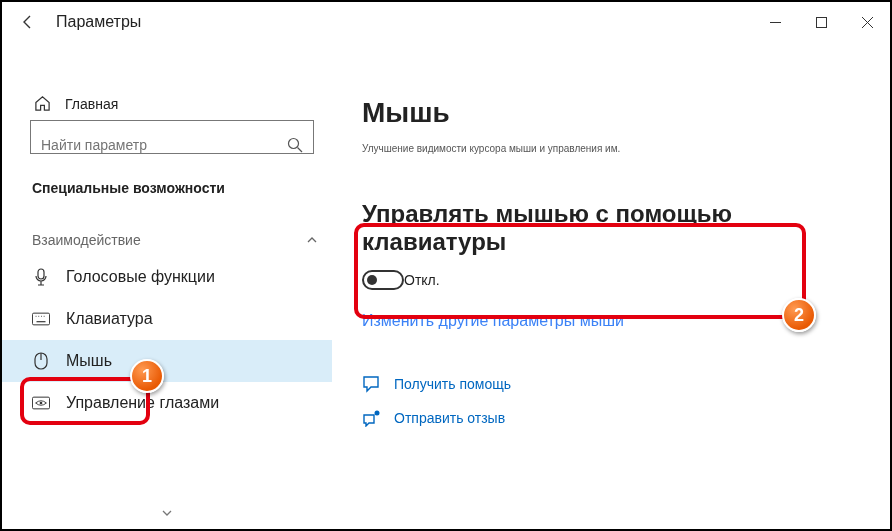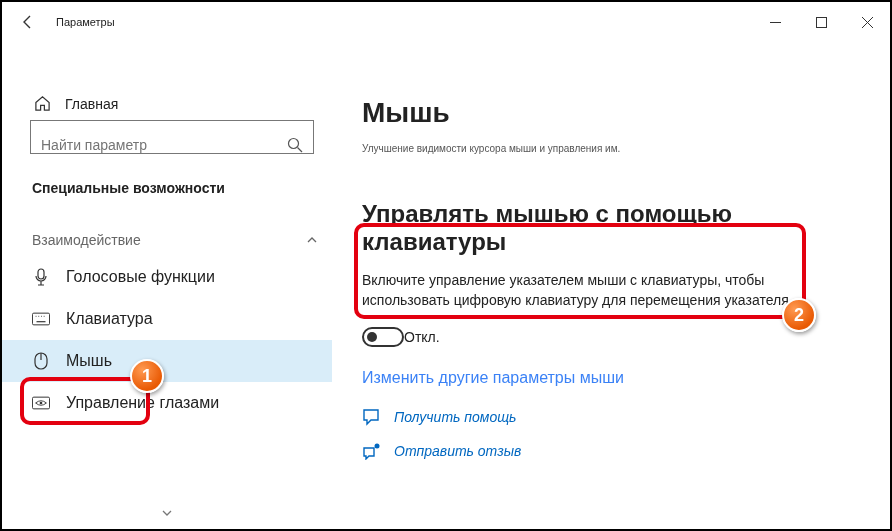--- a/index.html
+++ b/index.html
@@ -1,21 +1,21 @@
 <!DOCTYPE html>
 <html><head>
 <meta charset="utf-8">
 <style>
   * { margin: 0; padding: 0; box-sizing: border-box; font-family: "Segoe UI", Arial, sans-serif; }
   body { background: #fff; }
   .window { width: 892px; height: 531px; border: 2px solid #000; display: flex; flex-direction: column; position: relative; overflow: hidden; }
   .titlebar { height: 40px; display: flex; align-items: center; padding: 0 0 0 8px; }
   .back-btn { width: 36px; height: 36px; display: flex; align-items: center; justify-content: center; cursor: pointer; }
   .back-btn svg { width: 16px; height: 16px; }
-  .title { font-size: 11px; color: #222; margin-left: 10px; }
+  .title { font-size: 16px; color: #222; margin-left: 10px; }
   .win-controls { margin-left: auto; display: flex; }
   .win-btn { width: 46px; height: 40px; display: flex; align-items: center; justify-content: center; cursor: pointer; }
   .win-btn svg { width: 11px; height: 11px; }
   .body { flex: 1; display: flex; overflow: hidden; }
   .sidebar { width: 330px; background: #fff; display: flex; flex-direction: column; position: relative; padding-top: 30px; }
   .home-row { display: flex; align-items: flex-end; height: 40px; padding-left: 32px; cursor: pointer; gap: 14px; }
   .home-row svg { width: 17px; height: 17px; }
   .home-row span { font-size: 14px; color: #222; }
   .search-box { margin: 8px 18px 0 28px; height: 34px; border: 1px solid #777; display: flex; align-items: flex-end; padding: 0 10px; }
   .search-box input { border: none; outline: none; flex: 1; font-size: 14px; color: #666; background: transparent; }
@@ -30,21 +30,21 @@
   .content { flex: 1; padding: 55px 40px 20px 30px; overflow: hidden; }
   .h1 { font-size: 28px; font-weight: 600; color: #222; margin-bottom: 14px; }
   .desc { font-size: 10px; color: #555; margin-bottom: 46px; }
   .h2 { font-size: 24px; font-weight: 600; color: #222; margin-bottom: 14px; }
   .setting-desc { font-size: 14px; color: #222; line-height: 1.45; margin-bottom: 16px; max-width: 430px; }
   .toggle-row { display: flex; align-items: center; gap: 0; margin-bottom: 22px; }
   .toggle { width: 42px; height: 20px; border: 2px solid #333; border-radius: 10px; position: relative; cursor: pointer; }
   .toggle::after { content: ''; position: absolute; left: 3px; top: 3px; width: 10px; height: 10px; background: #333; border-radius: 50%; }
   .toggle-label { font-size: 14px; color: #222; }
   .link { color: #3b82f6; font-size: 16px; cursor: pointer; display: inline-block; }
-  .help-section { margin-top: 20px; font-style: italic; }
+  .help-section { margin-top: 44px; }
   .help-row { display: flex; align-items: center; gap: 12px; margin-bottom: 14px; cursor: pointer; }
   .help-row .hicon { width: 20px; height: 20px; display:flex; align-items:center; justify-content:center; color:#0067c0; flex-shrink:0; }
   .help-row span.lbl { color: #0067c0; font-size: 14px; }
   
   .callout { position: absolute; border: 4px solid #e3000f; border-radius: 10px; pointer-events: none; }
   .badge { position: absolute; width: 34px; height: 34px; border-radius: 50%; background: radial-gradient(circle at 35% 30%, #ff9a52, #e95a04 70%); border: 2px solid #fff; box-shadow: 1px 2px 4px rgba(0,0,0,0.4); color: #fff; font-weight: bold; font-size: 18px; display:flex; align-items:center; justify-content:center; pointer-events:none; }
 </style>
 </head>
 <body>
 
@@ -151,21 +151,20 @@
         <svg width="12" height="12" viewBox="0 0 12 12">
             <path d="M2 4 L6 8 L10 4" stroke="#777" stroke-width="1.3" fill="none"></path>
           </svg>
       </div>
     </div>
 
     <div class="content">
       <div class="h1">Мышь</div>
       <div class="desc">Улучшение видимости курсора мыши и управления им.</div>
       <div class="h2">Управлять мышью с помощью клавиатуры</div>
-      <div class="setting-desc">Включите управление указателем мыши с клавиатуры, чтобы использовать цифровую клавиатуру для перемещения указателя</div>
       <div class="toggle-row">
         <div class="toggle"></div>
         <div class="toggle-label">Откл.</div>
       </div>
       <span class="link">Изменить другие параметры мыши</span>
 
       <div class="help-section">
         <div class="help-row">
           <div class="hicon">
             <svg width="20" height="18" viewBox="0 0 20 18">

